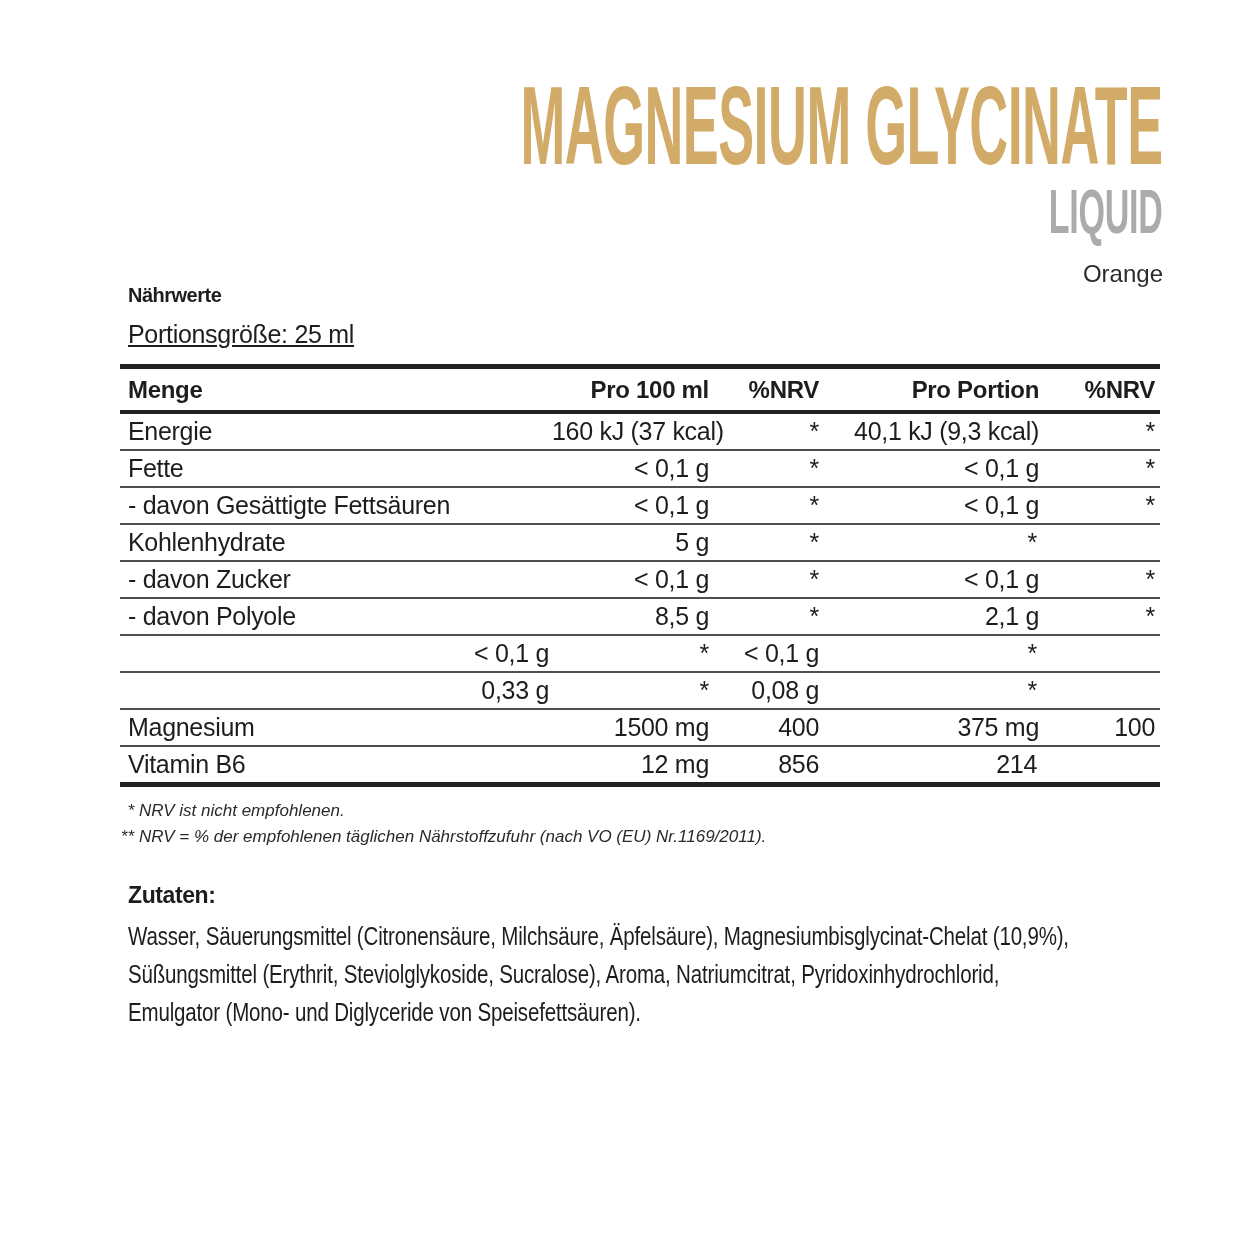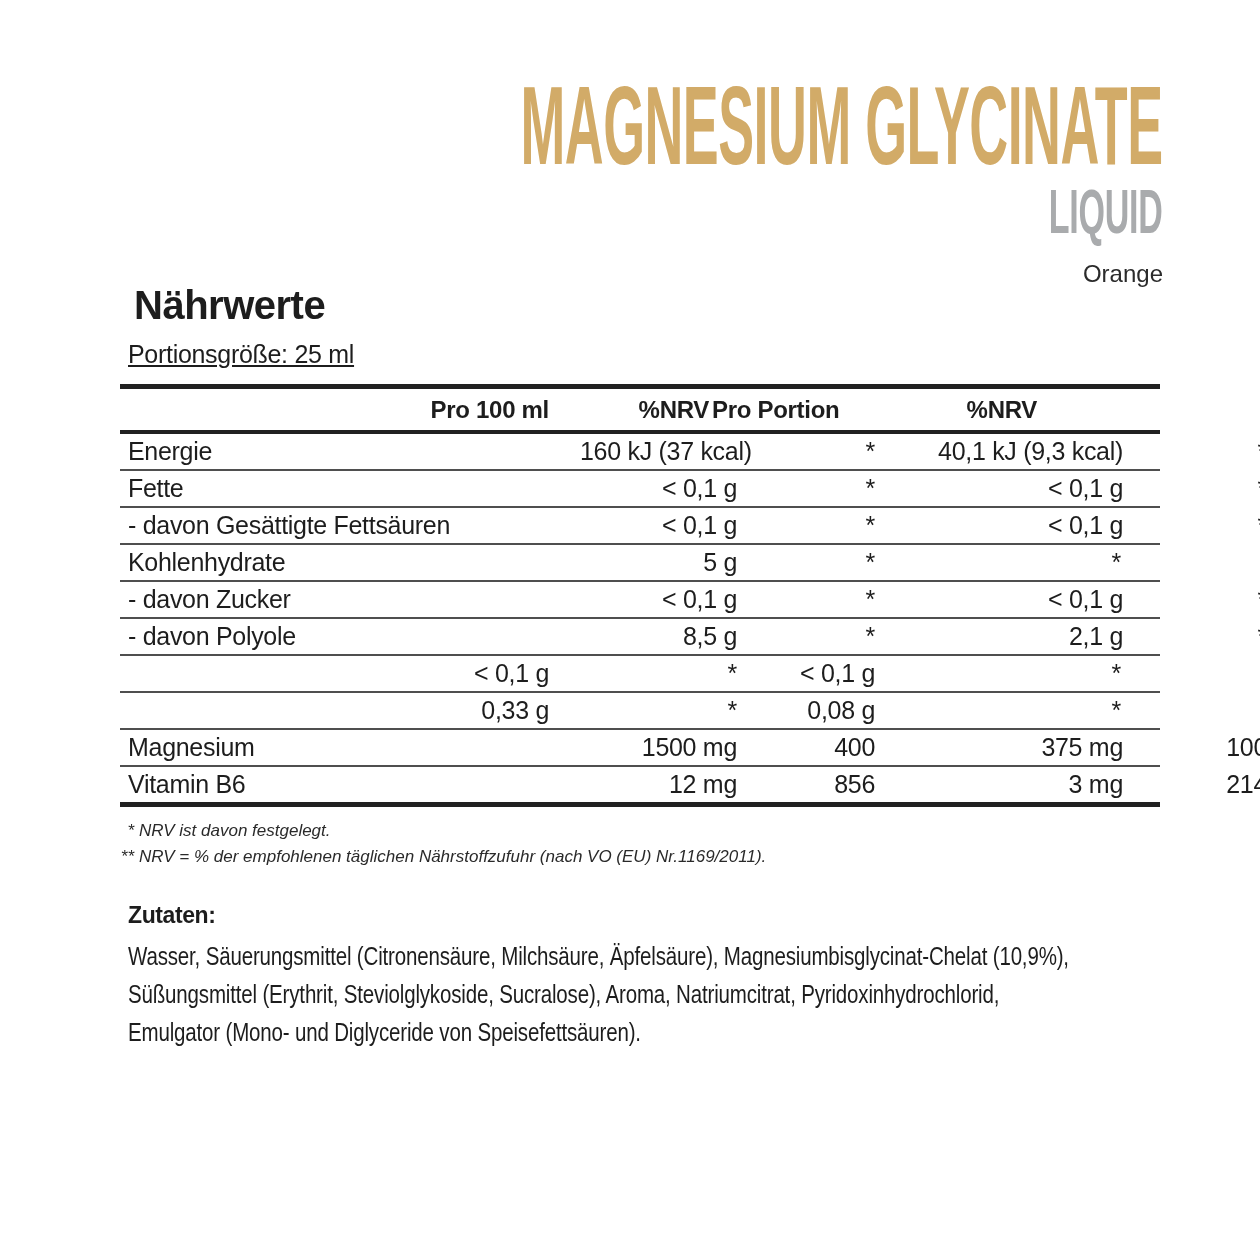--- a/index.html
+++ b/index.html
@@ -22,38 +22,38 @@
     font-size: 63px; font-weight: 700; line-height: 0.85;
     color: #a9abad; white-space: nowrap; letter-spacing: -0.5px;
     transform: scaleX(0.54); transform-origin: right center;
     margin-top: 8px;
   }
   .brand-flavor { font-size: 24px; font-weight: 400; color: #2b2b2b; margin-top: 22px; }
 
   
   .content { position: absolute; left: 120px; top: 285px; width: 1040px; }
   .nutrition-heading {
-    font-size: 40px; font-weight: 700; line-height: 1; letter-spacing: -0.5px;
-    margin: 0 0 0 14px;
+    font-size: 20px; font-weight: 700; line-height: 1; letter-spacing: -0.5px;
+    margin: 0 0 0 8px;
   }
   .serving { font-size: 25px; margin: 15px 0 12px 8px; letter-spacing: -0.3px; text-decoration: underline; }
 
   
   .ntable {
     margin-top: 15px;
     border-top: 5px solid #212121;
     border-bottom: 5px solid #212121;
   }
   .trow {
     display: grid;
     grid-template-columns: 432px 160px 110px 220px 118px;
     align-items: center;
   }
   .thead { height: 41px; font-size: 24px; font-weight: 700; border-bottom: 4px solid #212121; }
-  .tbody .trow { height: 35px; font-size: 25px; gap: 28px; }
+  .tbody .trow { height: 35px; font-size: 25px; }
   .tbody .trow + .trow { border-top: 2px solid #4f4f4f; }
   .cell-name { padding-left: 8px; letter-spacing: -0.3px; white-space: nowrap; }
   .cell-num { text-align: right; padding-right: 3px; white-space: nowrap; letter-spacing: -0.3px; }
   .cell-last { padding-right: 5px; }
 
   
   .footnotes { margin-top: 11px; margin-left: -12px; font-style: italic; font-size: 17px; color: #2a2a2a; }
   .footnote { display: grid; grid-template-columns: 26px auto; column-gap: 5px; line-height: 26px; }
   .fn-marker { text-align: right; }
 
@@ -77,20 +77,21 @@
     <div class="brand-flavor">Orange</div>
   </div>
 
   <div class="content">
 
     <div class="nutrition-heading">Nährwerte</div>
     <div class="serving">Portionsgröße: 25 ml</div>
 
     <div class="ntable">
       <div class="trow thead">
+        <div class="cell-name">Menge</div>
         <div class="cell-num">Pro 100 ml</div>
         <div class="cell-num">%NRV</div>
         <div class="cell-num">Pro Portion</div>
         <div class="cell-num cell-last">%NRV</div>
       </div>
       <div class="tbody">
         <div class="trow">
           <div class="cell-name">Energie</div>
           <div class="cell-num">160 kJ (37 kcal)</div>
           <div class="cell-num">*</div>
@@ -147,30 +148,29 @@
           <div class="cell-name">Magnesium</div>
           <div class="cell-num">1500 mg</div>
           <div class="cell-num">400</div>
           <div class="cell-num">375 mg</div>
           <div class="cell-num cell-last">100</div>
         </div>
         <div class="trow">
           <div class="cell-name">Vitamin B6</div>
           <div class="cell-num">12 mg</div>
           <div class="cell-num">856</div>
-          <div class="cell-num">3 mg</div>
           <div class="cell-num cell-last">214</div>
         </div>
       </div>
     </div>
 
     <div class="footnotes">
       <div class="footnote">
         <span class="fn-marker">*</span>
-        <span class="fn-text">NRV ist davon festgelegt.</span>
+        <span class="fn-text">NRV ist nicht empfohlenen.</span>
       </div>
       <div class="footnote">
         <span class="fn-marker">**</span>
         <span class="fn-text">NRV = % der empfohlenen täglichen Nährstoffzufuhr (nach VO (EU) Nr.1169/2011).</span>
       </div>
     </div>
 
     <div class="ingredients">
       <div class="ingredients-heading">Zutaten:</div>
       <div class="ing-lines">

